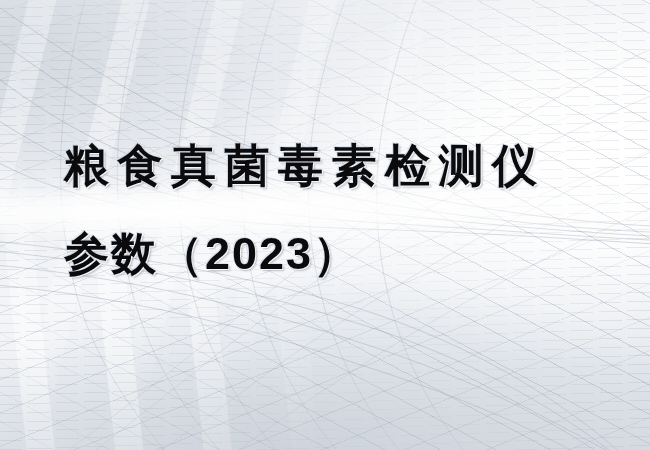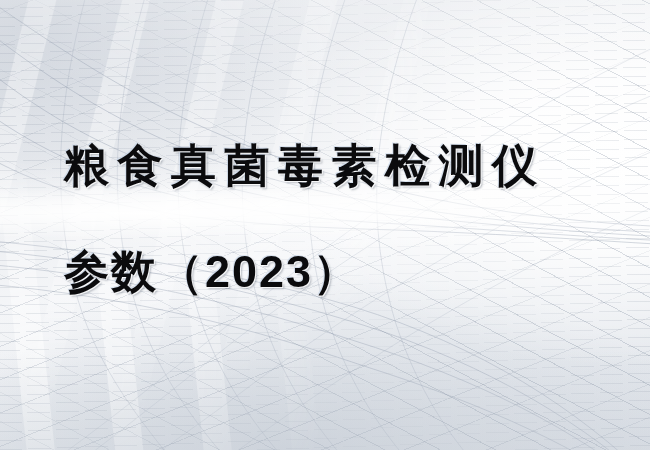--- a/index.html
+++ b/index.html
@@ -142,21 +142,21 @@
     font-size: 45px;
     line-height: 52px;
     letter-spacing: 8.5px;
     white-space: nowrap;
     text-shadow:
       1px 1px 0 rgba(255,255,255,0.85),
       -1px -1px 0 rgba(190,205,228,0.55),
       2px 2px 2px rgba(40,50,70,0.28);
   }
   .title-line.line2 {
-    margin-top: 54px;
+    margin-top: 36px;
     letter-spacing: 2px;
   }
 </style>
 </head>
 <body>
 
 <div id="banner">
 
   <div class="bg-layer bg-base"></div>
   <div class="bg-layer bg-bands-tl"></div>

